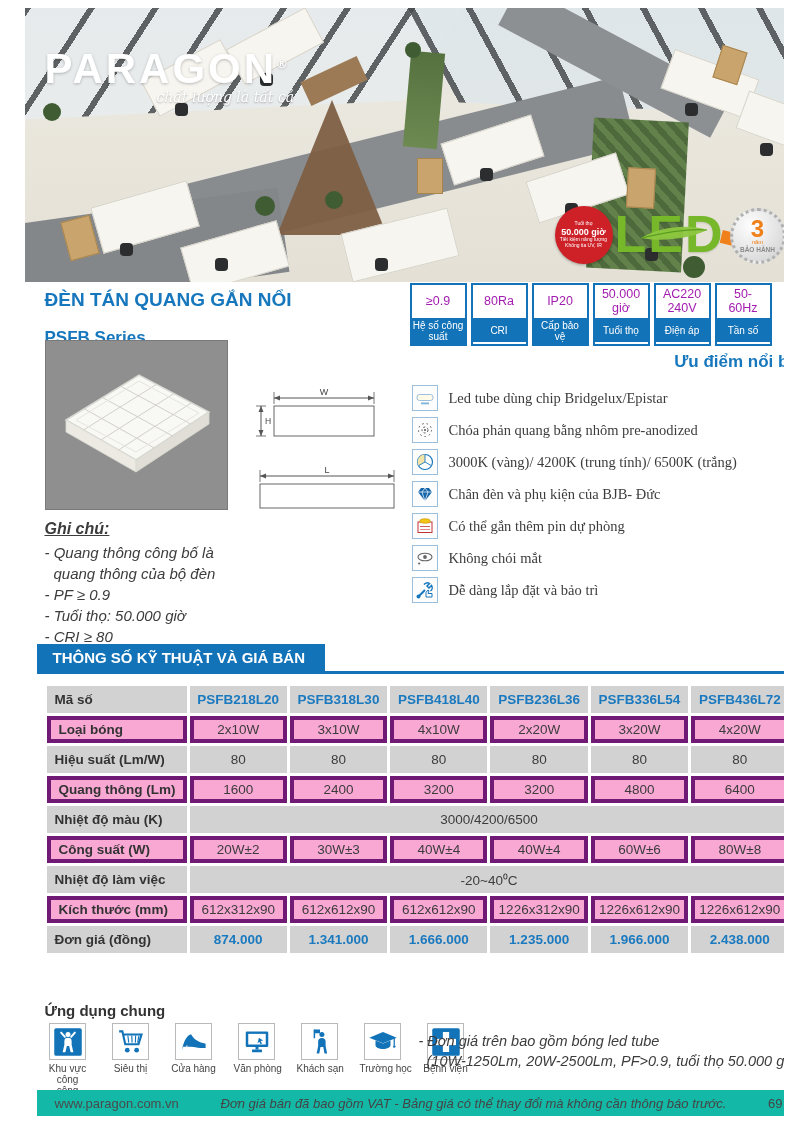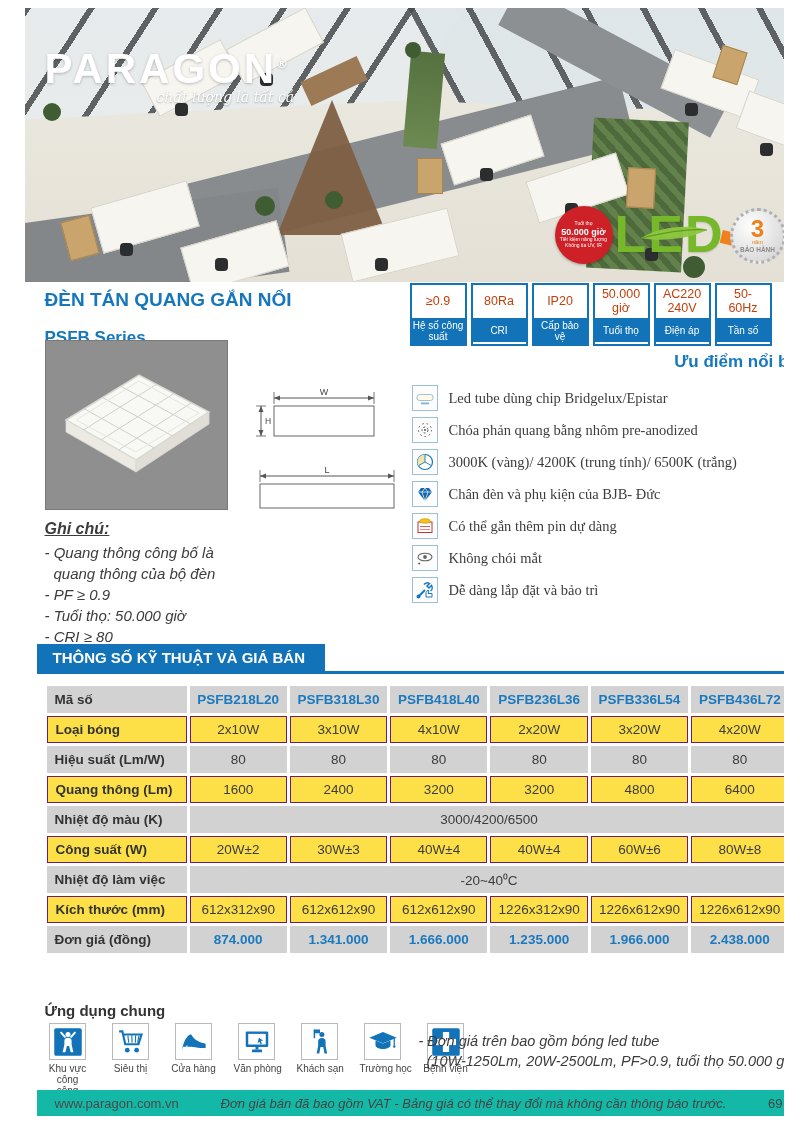--- a/index.html
+++ b/index.html
@@ -54,21 +54,21 @@
   .medal-t1 { color:#f08019; font-size:6px; line-height:7px; }
   .medal-t2 { color:#8a8a8a; font-size:6.5px; font-weight:bold; line-height:8px; }
   .edge-tab { position:absolute; left:791px; top:114px; width:7px; height:148px; background:#ae1117; }
 
   
   .prod-title { position:absolute; left:28px; top:289px; color:#1677bd; font-size:19px; font-weight:bold; }
   .prod-series { position:absolute; left:28px; top:328px; color:#1677bd; font-size:17px; font-weight:bold; }
   .spec-badges { position:absolute; left:393px; top:283px; display:flex; gap:4px; }
   .spec-badge { width:57px; border:2px solid #1273b8; background:#fff; }
   .spec-val { height:33px; display:flex; align-items:center; justify-content:center; text-align:center;
-    color:#c2410c; font-size:12.5px; line-height:1.1; padding:11px; }
+    color:#a21caf; font-size:12.5px; line-height:1.1; padding:11px; }
   .spec-lbl { min-height:24px; background:#1273b8; color:#fff; font-size:10px; line-height:1.1;
     display:flex; align-items:center; justify-content:center; text-align:center; padding:2px 1px; }
 
   
   .prod-box { position:absolute; left:28px; top:340px; width:183px; height:170px;
     background:#8f8f8f; border:1px solid #7a7a7a; display:flex; align-items:center; justify-content:center; }
   .dims { position:absolute; left:235px; top:388px; }
   .dims text { font-family:"Liberation Sans", sans-serif; }
 
   
@@ -90,21 +90,21 @@
   .section-bar::after { content:''; position:absolute; left:0; bottom:0; width:100%; height:3px; background:#1273b8; }
   .section-label { position:absolute; left:0; top:0; height:27px; background:#1273b8; color:#fff;
     font-size:15px; font-weight:bold; padding:5px 20px 0 16px; }
 
   
   .spec-table { position:absolute; left:27px; top:683px; width:748px; border-collapse:separate;
     border-spacing:3px; table-layout:fixed; }
   .spec-table td { height:27px; text-align:center; font-size:13.5px; color:#3c3c3c; padding:1px 2px; vertical-align:middle; }
   .spec-table td.lbl { text-align:left; padding-left:8px; font-weight:bold; color:#333; }
   .r-gray td { background:#d2d2d2; }
-  .r-white td { background:#fde047; border:1px solid #701a75; }
+  .r-white td { background:#f9a8d4; border:4px solid #701a75; }
   td.code { font-weight:bold; color:#1a79bf; }
   .r-price td { background:#d2d2d2; }
   .r-price td.val { font-weight:bold; color:#1a79bf; }
 
   
   .apps-title { position:absolute; left:28px; top:1002px; font-size:15px; font-weight:bold; color:#333; }
   .apps-row { position:absolute; left:28px; top:1023px; display:flex; gap:17px; }
   .app { width:46px; text-align:center; }
   .app-box { width:37px; height:37px; margin:0 auto; background:#fff; border:1px solid #b9b9b9;
     display:flex; align-items:center; justify-content:center; }
@@ -317,21 +317,21 @@
 
     <div class="feature-item">
       <span class="feature-icon">
         <svg width="20" height="20" viewBox="0 0 20 20">
             <rect x="3" y="6" width="14" height="10.5" fill="#fff" stroke="#c23333"></rect>
             <ellipse cx="10" cy="5" rx="5.2" ry="2.2" fill="#f5c518" stroke="#c79a00" stroke-width="0.7"></ellipse>
             <line x1="5" y1="10.5" x2="15" y2="10.5" stroke="#c23333" stroke-width="0.8"></line>
             <line x1="5" y1="13.5" x2="15" y2="13.5" stroke="#c23333" stroke-width="0.6"></line>
           </svg>
       </span>
-      <span class="feature-text">Có thể gắn thêm pin dự dàng</span>
+      <span class="feature-text">Có thể gắn thêm pin dự phòng</span>
     </div>
 
     <div class="feature-item">
       <span class="feature-icon">
         <svg width="20" height="20" viewBox="0 0 20 20">
             <ellipse cx="10" cy="9" rx="7" ry="3.8" fill="none" stroke="#666" stroke-width="1.1"></ellipse>
             <circle cx="10" cy="9" r="1.9" fill="#666"></circle>
             <circle cx="4.2" cy="15.5" r="1.1" fill="#666"></circle>
           </svg>
       </span>

